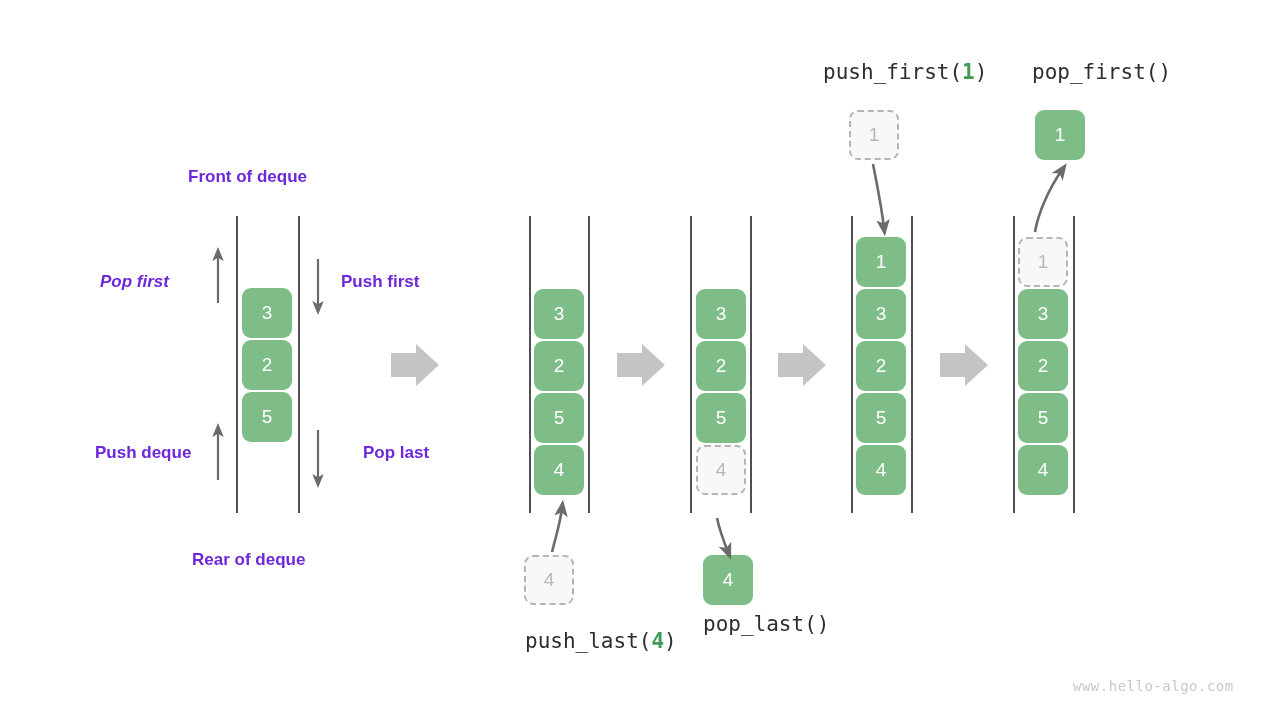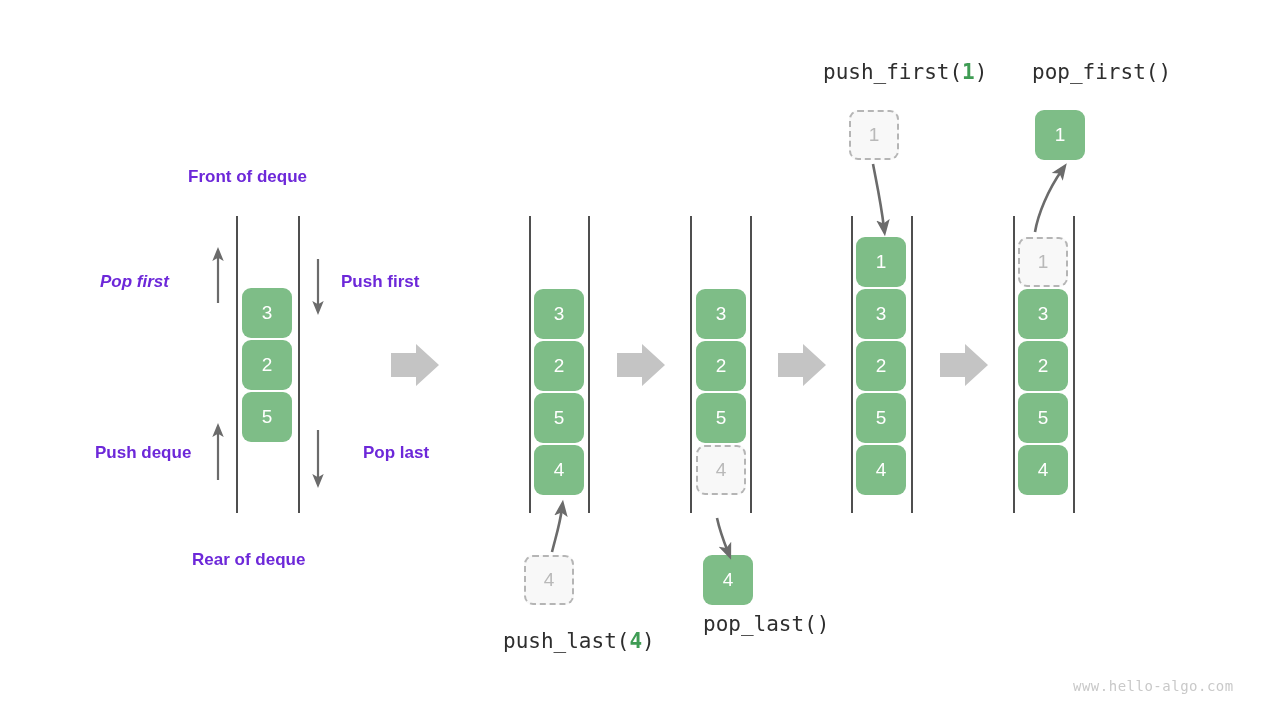--- a/index.html
+++ b/index.html
@@ -141,21 +141,21 @@
   <div class="abs rail" style="left:1013px; top:216px; height:297px;"></div>
   <div class="abs rail" style="left:1073px; top:216px; height:297px;"></div>
   <div class="abs cell ghost" style="left:1018px; top:237px;">1</div>
   <div class="abs cell solid" style="left:1018px; top:289px;">3</div>
   <div class="abs cell solid" style="left:1018px; top:341px;">2</div>
   <div class="abs cell solid" style="left:1018px; top:393px;">5</div>
   <div class="abs cell solid" style="left:1018px; top:445px;">4</div>
 
   <div class="abs cell solid" style="left:1035px; top:110px;">1</div>
 
-  <div class="abs oplabel" style="left:503px; top:629px;">
+  <div class="abs oplabel" style="left:525px; top:629px;">
     <span>push_last(</span><span class="arg">4</span><span>)</span>
   </div>
   <div class="abs oplabel" style="left:703px; top:612px;text-align:center;">
     <span>pop_last(</span><span class="arg"></span><span>)</span>
   </div>
   <div class="abs oplabel" style="left:823px; top:60px;">
     <span>push_first(</span><span class="arg">1</span><span>)</span>
   </div>
   <div class="abs oplabel" style="left:1032px; top:60px;">
     <span>pop_first(</span><span class="arg"></span><span>)</span>

